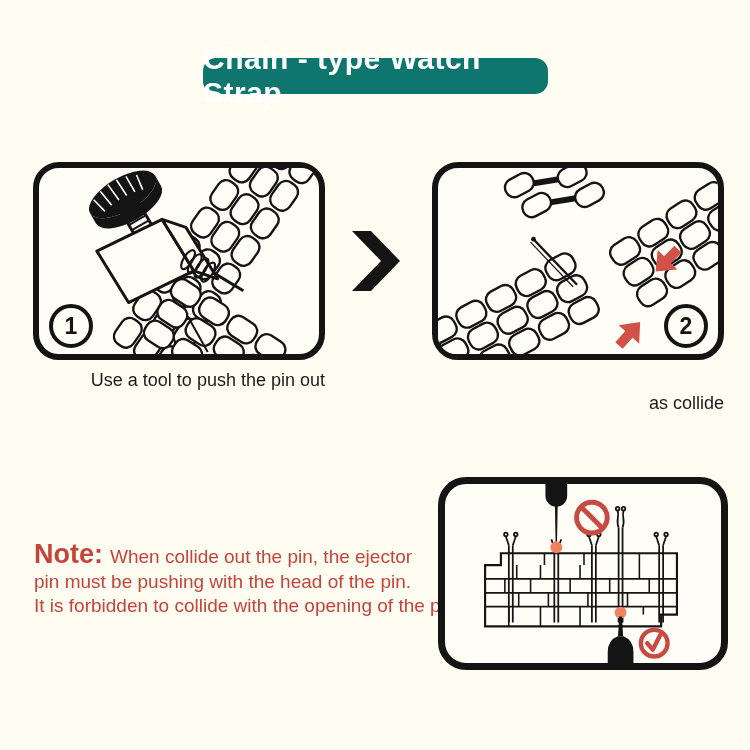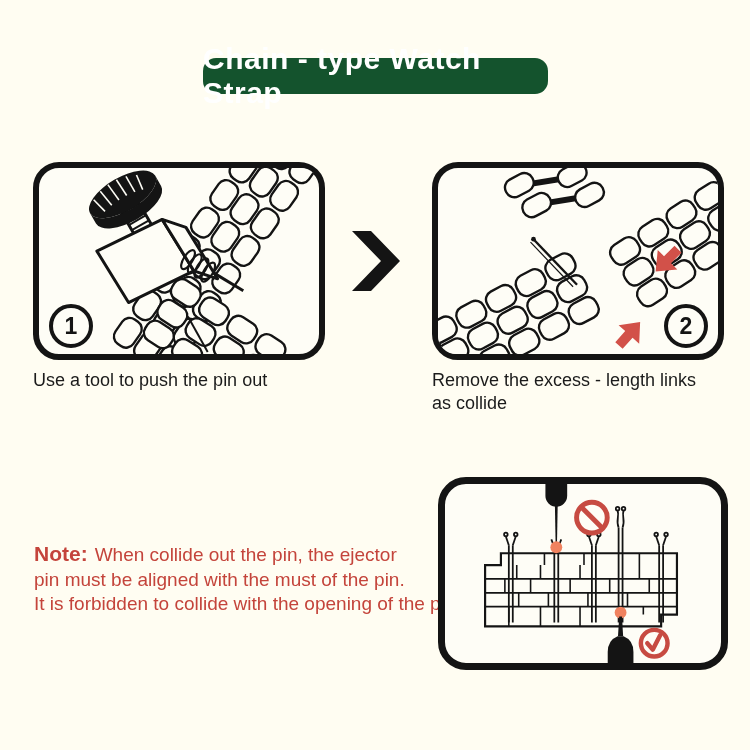--- a/index.html
+++ b/index.html
@@ -1,41 +1,41 @@
 <!DOCTYPE html>
 <html><head>
 <meta charset="utf-8">
 <style>
   html,body{margin:0;padding:0;}
   body{width:750px;height:750px;position:relative;overflow:hidden;
        background:#FFFDF2;font-family:"Liberation Sans",sans-serif;color:#141414;}
   .abs{position:absolute;}
   
-  .banner{left:203px;top:58px;width:345px;height:36px;background:#14532d;
+  .banner{left:203px;top:58px;width:345px;height:36px;background:#0f766e;
           border-radius:13px;display:flex;align-items:center;justify-content:center;}
   .banner .t{color:#FFFFFF;font-weight:bold;font-size:30px;letter-spacing:.5px;}
   
   .panel{border:6px solid #141414;border-radius:26px;background:#FEFDF6;box-sizing:border-box;}
   .p1{left:33px;top:162px;width:292px;height:198px;}
   .p2{left:432px;top:162px;width:292px;height:198px;}
   .p3{left:438px;top:477px;width:290px;height:193px;border-width:7px;border-radius:28px;}
   .panel svg{display:block;width:100%;height:100%;border-radius:18px;}
   .badge{width:36px;height:36px;border:4px solid #141414;border-radius:50%;
          background:#FEFDF6;display:flex;align-items:center;justify-content:center;
          font-weight:bold;font-size:23px;line-height:1;}
   .b1{left:10px;bottom:6px;}
   .b2{right:10px;bottom:6px;}
   .chev{left:352px;top:231px;}
   
-  .cap{font-size:18px;line-height:23px;text-align:left;color:#1b1b1b;}
+  .cap{font-size:18px;line-height:23px;text-align:right;color:#1b1b1b;}
   .c1{left:33px;top:369px;width:292px;}
   .c2{left:432px;top:369px;width:292px;}
   
   .note{left:34px;top:542px;width:436px;font-size:19px;line-height:24.5px;color:#C4443B;}
-  .note .lbl{font-weight:bold;font-size:21px;margin-right:7px;}
+  .note .lbl{font-weight:bold;font-size:27px;margin-right:7px;}
   
   .lk{fill:#FEFDF6;stroke:#141414;stroke-width:2.4px;}
   .tool{fill:#FEFDF6;stroke:#141414;stroke-width:3px;stroke-linejoin:round;}
   .ln{stroke:#141414;fill:none;}
   .red{stroke:#C74B42;fill:none;}
 </style>
 </head>
 <body>
 
 <div class="abs banner">
@@ -147,27 +147,27 @@
     <use href="#arr2" transform="translate(252,92) rotate(135)" fill="#D25149"></use>
     <use href="#arr2" transform="translate(172,170) rotate(-48)" fill="#D25149"></use>
   </svg>
   <div class="abs badge b2">
     <span>2</span>
   </div>
 </div>
 
 <div class="abs cap c1">Use a tool to push the pin out</div>
 <div class="abs cap c2">
-  <span>Remove the excess - length links</span><br>
+  <br>
   <span>as collide</span>
 </div>
 
 <div class="abs note">
   <span class="lbl">Note:</span><span>When collide out the pin, the ejector</span><br>
-  <span>pin must be aligned with the must of the pin.</span><br>
+  <span>pin must be pushing with the head of the pin.</span><br>
   <span>It is forbidden to collide with the opening of the pin.</span>
 </div>
 
 <div class="abs panel p3">
   <svg viewBox="0 0 278 181">
 
     <g>
       <path class="ln" d="M40,82 H56 V70 H234 V132 H218 V144 H40 Z" stroke-width="2.2"></path>
       <line class="ln" x1="40" y1="96" x2="234" y2="96" stroke-width="1.8"></line>
       <line class="ln" x1="40" y1="110" x2="234" y2="110" stroke-width="1.8"></line>

